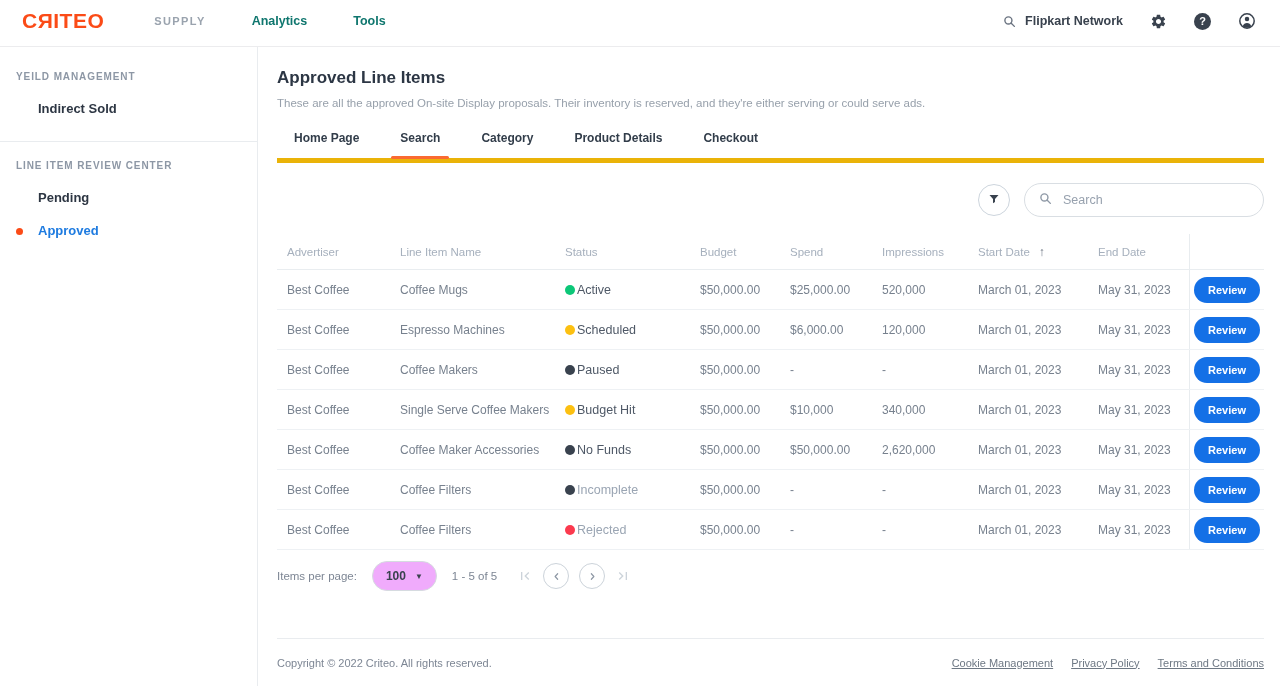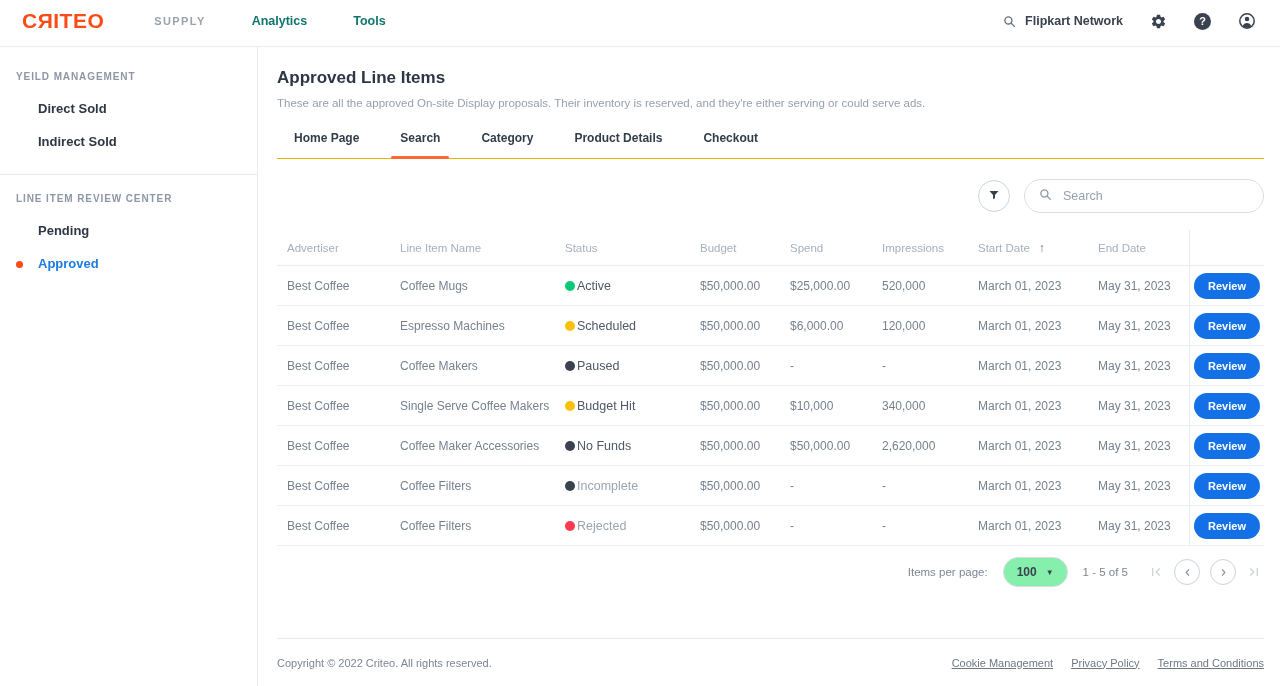--- a/index.html
+++ b/index.html
@@ -25,21 +25,21 @@
   .side-item { position:relative; font-size:13px; font-weight:700; color:#2d3643; padding:9px 16px 9px 38px; cursor:pointer; }
   .side-item.active { color:#1e7be0; }
   .active-dot { position:absolute; left:16px; top:14px; width:7px; height:7px; border-radius:50%; background:#fb4b17; }
   .side-divider { height:1px; background:#e9ecef; margin:16px 0 18px; }
 
   
   .main { flex:1; min-width:0; display:flex; flex-direction:column; padding:21px 16px 0 19px; }
   .page-title { font-size:17px; font-weight:700; color:#2c3644; margin:0 0 9px; }
   .page-subtitle { font-size:11.5px; color:#97a0ab; margin:0 0 13px; }
 
-  .tabs { display:flex; gap:37px; padding-left:15px; border-bottom:1px solid #eab308;align-items:center; }
+  .tabs { display:flex; gap:37px; padding-left:15px; border-bottom:5px solid #eab308;align-items:center; }
   .tab { position:relative; font-size:12px; font-weight:700; color:#323d4a; padding:9px 2px 13px; cursor:pointer; white-space:nowrap; }
   .tab.active::after { content:""; position:absolute; left:-7px; right:-7px; bottom:-1px; height:3px; border-radius:2px; background:#fa6a32; }
 
   .toolbar { display:flex; justify-content:flex-end; align-items:center; gap:14px; margin:20px 0 17px; }
   .filter-btn { width:32px; height:32px; border-radius:50%; border:1.5px solid #cdd5dd; background:#fff; display:flex; align-items:center; justify-content:center; cursor:pointer; }
   .search-box { width:240px; height:34px; border:1px solid #d9dee3; border-radius:18px; background:#fff; display:flex; align-items:center; gap:9px; padding:0 14px; }
   .search-box input { flex:1; border:none; outline:none; font-size:12.5px; color:#39424e; font-family:inherit; background:transparent; }
   .search-box input::placeholder { color:#97a1ae; }
 
   
@@ -49,22 +49,22 @@
   .sort-arrow { color:#6a7380; font-size:12px; margin-left:3px; }
   .trow { height:40px; border-bottom:1px solid #eef1f4; }
   .td { display:flex; align-items:center; padding-left:10px; font-size:12px; color:#77818e; white-space:nowrap; overflow:hidden; }
   .td.status-cell { gap:2px; font-size:12.5px; color:#4e5866; }
   .td.status-cell.muted { color:#9aa5b3; }
   .status-dot { width:10px; height:10px; border-radius:50%; flex-shrink:0; }
   .action-cell { border-left:1px solid #e8ecef; display:flex; align-items:center; justify-content:center; }
   .review-btn { background:#1470e6; color:#fff; border:none; border-radius:15px; padding:7px 14px; font-size:11px; font-weight:700; font-family:inherit; cursor:pointer; }
 
   
-  .pagination { display:flex; justify-content:flex-end; align-items:center; gap:15px; margin:11px 2px 0 0; font-size:11.5px; color:#7d8694; }
-  .per-page { display:flex; align-items:center; gap:9px; border:1px solid #d6dbe0; border-radius:17px; padding:7px 13px; cursor:pointer; background:#86efac; }
+  .pagination { display:flex; justify-content:flex-start; align-items:center; gap:15px; margin:11px 2px 0 0; font-size:11.5px; color:#7d8694; }
+  .per-page { display:flex; align-items:center; gap:9px; border:1px solid #d6dbe0; border-radius:17px; padding:7px 13px; cursor:pointer; background:#f0abfc; }
   .per-page-value { font-size:12px; font-weight:700; color:#39424e; }
   .caret-down { font-size:8px; color:#39424e; }
   .page-icons { display:flex; align-items:center; gap:10px; margin-left:5px; }
   .icon-circle { width:26px; height:26px; border-radius:50%; border:1px solid #ccd3da; background:#fff; display:flex; align-items:center; justify-content:center; cursor:pointer; }
   .skip-icon { display:flex; align-items:center; cursor:default; }
 
   
   .footer { margin-top:auto; border-top:1px solid #e9ecef; height:48px; display:flex; align-items:center; justify-content:space-between; font-size:11px; color:#7d8694; }
   .footer-links { display:flex; gap:18px; }
   .footer-link { text-decoration:underline; color:#6e7884; cursor:pointer; }
@@ -106,21 +106,20 @@
             <path d="M6.3 18.9c1-3.1 3.1-4.3 5.7-4.3s4.7 1.2 5.7 4.3c-1.6 1.3-3.6 2.1-5.7 2.1s-4.1-.8-5.7-2.1z" fill="#39424e"></path>
           </svg>
       </span>
     </div>
   </div>
 
   <div class="shell">
 
     <div class="sidebar">
       <div class="side-section-title">YEILD MANAGEMENT</div>
-      <div class="side-item">Direct Sold</div>
       <div class="side-item">Indirect Sold</div>
       <div class="side-divider"></div>
       <div class="side-section-title">LINE ITEM REVIEW CENTER</div>
       <div class="side-item">Pending</div>
       <div class="side-item active">
         <span class="active-dot"></span>
         <span>Approved</span>
       </div>
     </div>
 

